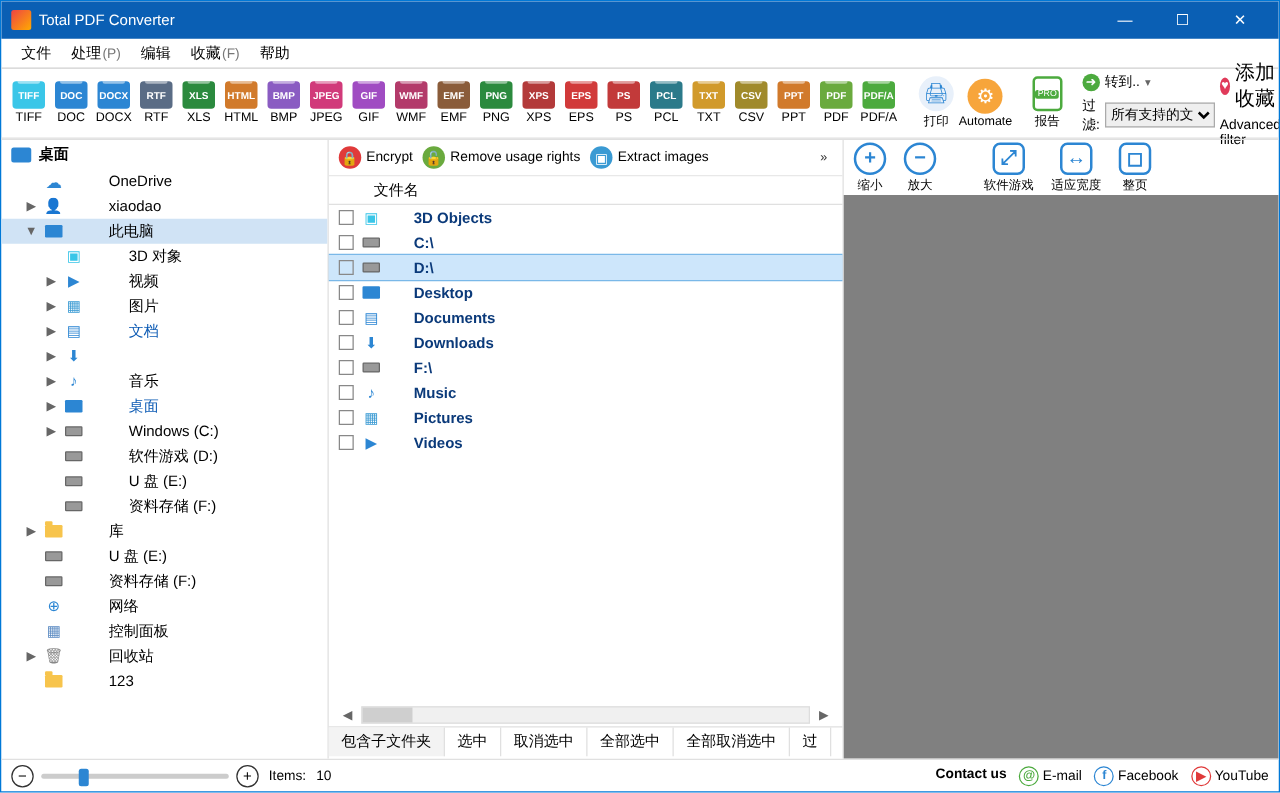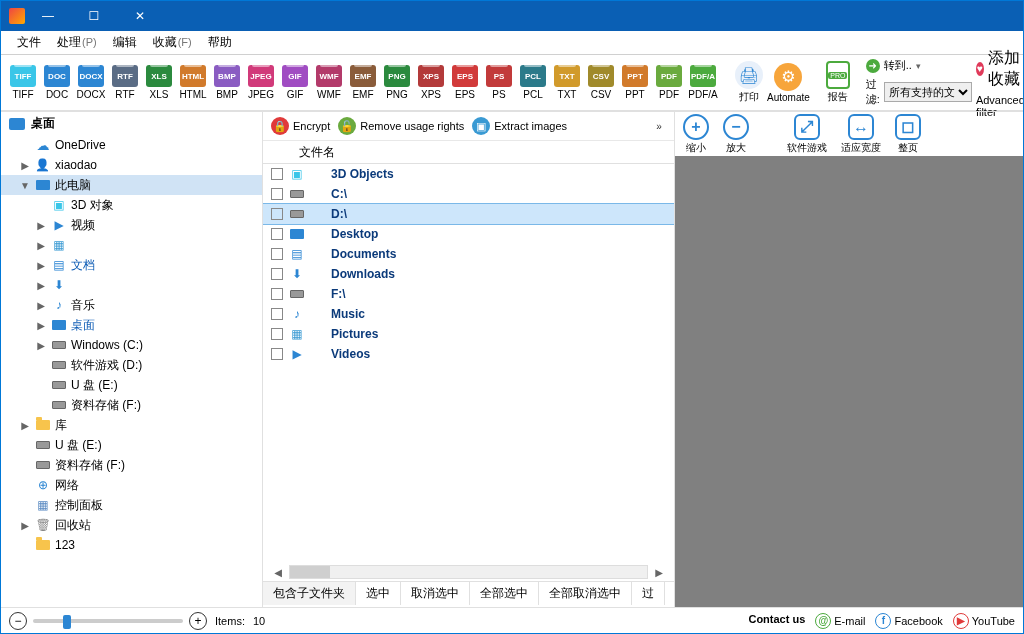--- a/index.html
+++ b/index.html
@@ -36,21 +36,21 @@
 
 
 .main { flex:1; display:flex; overflow:hidden; border-top:1px solid #e0e0e0;}
 .left-pane { width:262px; border-right:1px solid #e0e0e0; display:flex; flex-direction:column; overflow-y:auto;}
 .tree-root-header { display:flex; align-items:center; padding:3px 8px; gap:6px; font-size:12px; font-weight:bold;}
 .monitor-icon { width:16px; height:12px; background:#2c86d3; border-radius:2px;}
 .tree-item { display:flex; align-items:center; padding:2px 4px; gap:4px; font-size:12px; cursor:default; height:20px;}
 .tree-item.selected { background:#d0e3f5;}
 .tree-arrow { width:12px; text-align:center; color:#666; font-size:10px;}
 .tree-icon { width:16px; height:14px; display:flex; align-items:center; justify-content:center; flex-shrink:0;}
-.tree-label { flex:1; white-space:nowrap;}
+.tree-label { flex:1; white-space:nowrap;margin-left:32px;}
 .indent-1 { padding-left: 18px;}
 .indent-2 { padding-left: 34px;}
 
 .center-pane { flex:1; display:flex; flex-direction:column; border-right:1px solid #e0e0e0; min-width:0;}
 .action-bar { height:28px; display:flex; align-items:center; gap:8px; padding:0 8px; font-size:11px;}
 .action-bar .spacer { flex:1;}
 .action-btn { display:flex; align-items:center; gap:4px; cursor:pointer;}
 .action-icon { width:18px; height:18px; border-radius:50%; display:flex; align-items:center; justify-content:center; color:#fff; font-size:11px;}
 .expand-icon { width:14px; text-align:center; color:#333; cursor:pointer; font-size:10px;}
 .file-header { height:24px; display:flex; align-items:center; padding-left:36px; font-size:12px; border-bottom:1px solid #e0e0e0; border-top:1px solid #e8e8e8;}
@@ -91,20 +91,21 @@
 .fld::before { content:''; position:absolute; top:-3px; left:0; width:6px; height:3px; background:#f7c44c; border-radius:1px 1px 0 0;}
 .drv { width:14px; height:8px; background:#999; border-radius:1px; border:1px solid #666;}
 .mon { width:14px; height:10px; background:#2c86d3; border-radius:1px;}
 .cloud { color:#2c86d3; font-size:13px;}
 </style>
 </head>
 <body>
 
 <div class="titlebar">
   <div class="app-icon"></div>
+  <div class="title">Total PDF Converter</div>
   <div class="winbtns">
     <div class="winbtn">—</div>
     <div class="winbtn">☐</div>
     <div class="winbtn close">✕</div>
   </div>
 </div>
 
 <div class="menubar" id="menubar">
     <div class="menu-item">文件</div>
     <div class="menu-item">处理<span class="sub">(P)</span></div>
@@ -282,20 +283,21 @@
           <span class="tree-icon">
             <span style="color:#2c86d3;">▶</span>
           </span>
           <span class="tree-label" style="">视频</span>
         </div>
         <div class="tree-item indent-2">
           <span class="tree-arrow">▶</span>
           <span class="tree-icon">
             <span style="color:#3a9ad3;">▦</span>
           </span>
+          <span class="tree-label" style="">图片</span>
         </div>
         <div class="tree-item indent-2">
           <span class="tree-arrow">▶</span>
           <span class="tree-icon">
             <span style="color:#2c86d3;">▤</span>
           </span>
           <span class="tree-label" style="color:#0b5ab4;">文档</span>
         </div>
         <div class="tree-item indent-2">
           <span class="tree-arrow">▶</span>

